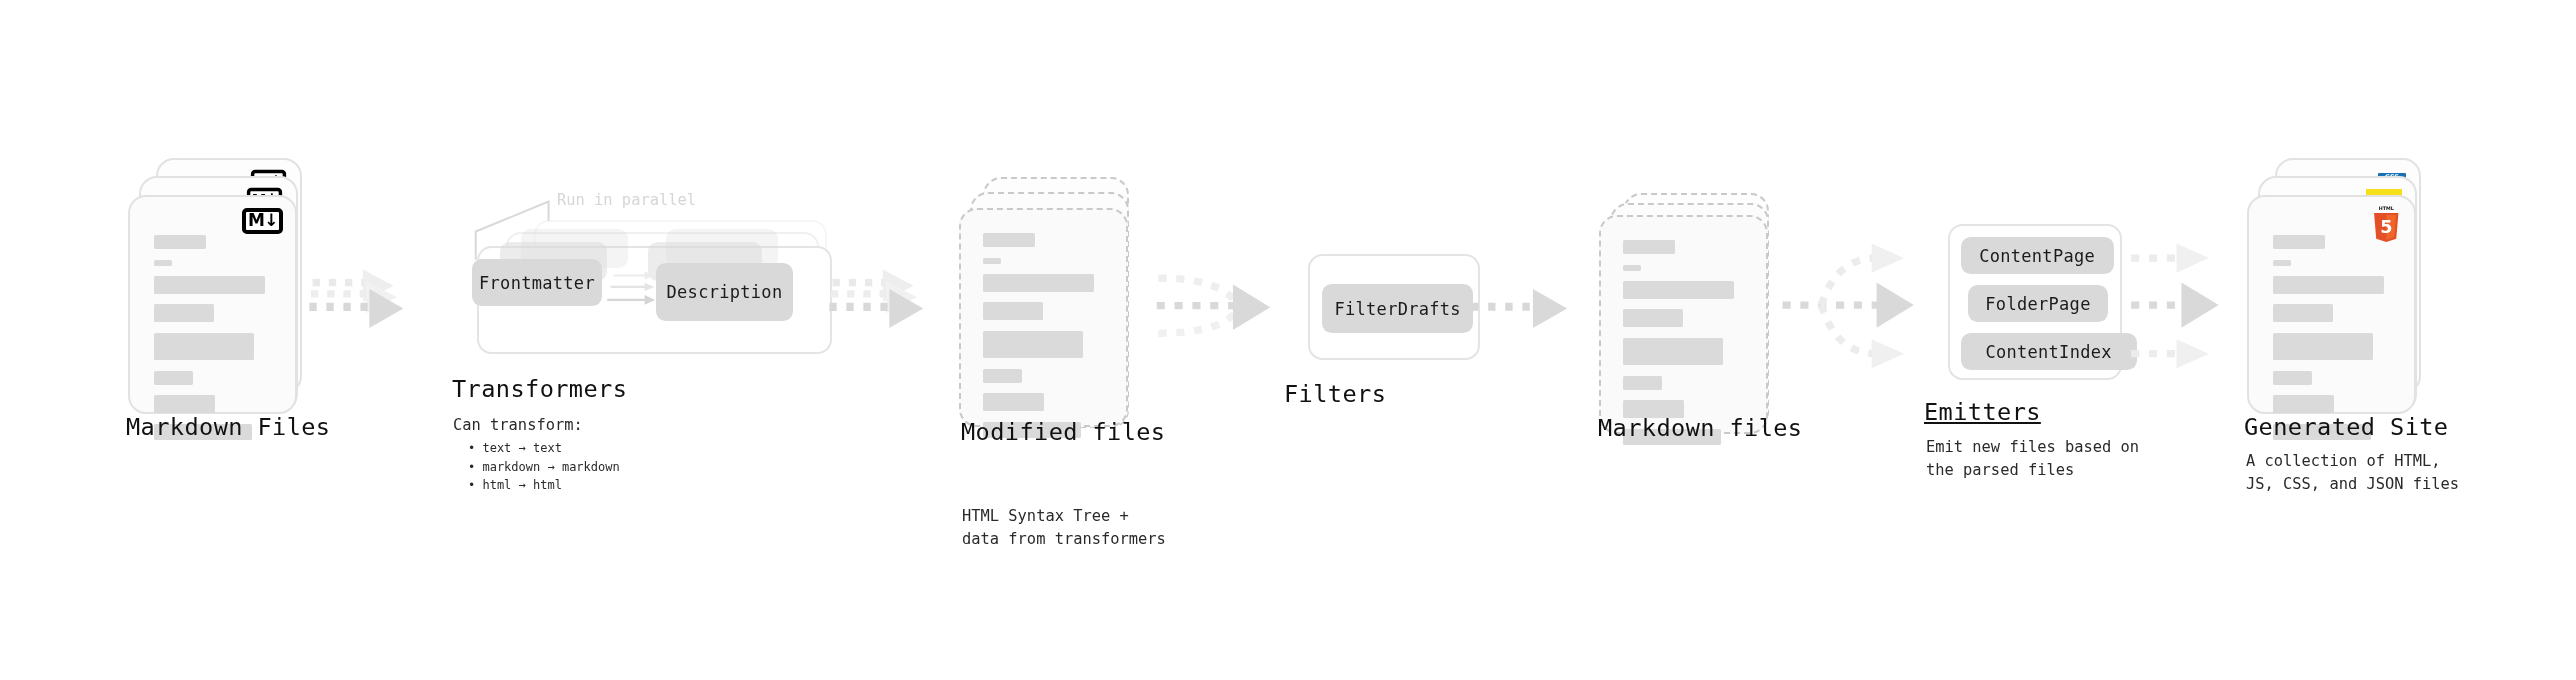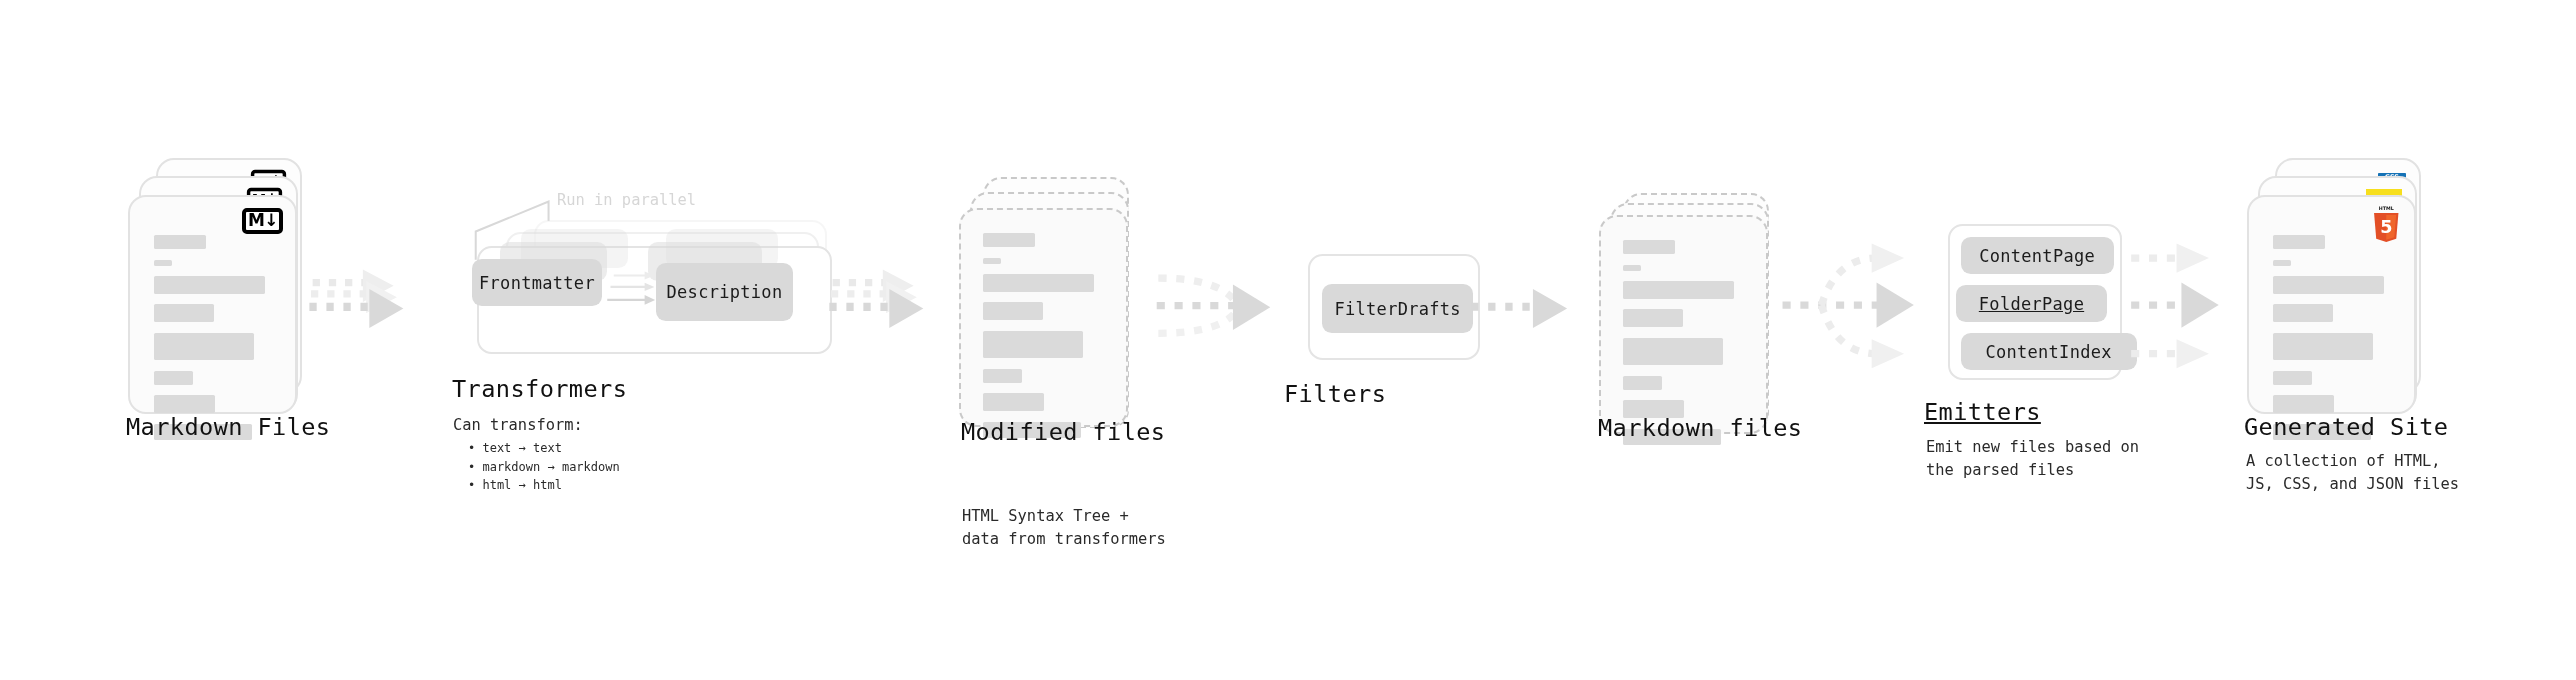--- a/index.html
+++ b/index.html
@@ -265,21 +265,21 @@
       <path d="M 56 84 Q 74 26 124 26" stroke="#ececec"></path>
       <path d="M 56 84 Q 74 144 124 144" stroke="#ececec"></path>
     </g>
     <polygon points="118,8 158,26 118,44" fill="#f0f0f0"></polygon>
     <polygon points="118,126 158,144 118,162" fill="#f0f0f0"></polygon>
     <polygon points="124,56 170,84 124,112" fill="#d9d9d9"></polygon>
   </svg>
 
   <div class="groupbox" style="left:1924px; top:224px; width:174px; height:156px;">
     <div class="chip" style="left:10.6px; top:11.4px; width:153px; height:37px;">ContentPage</div>
-    <div class="chip" style="left:6px; top:59px; width:151px; height:37px;text-decoration:underline;">FolderPage</div>
+    <div class="chip" style="left:18px; top:59px; width:140px; height:37px;">FolderPage</div>
     <div class="chip" style="left:10.6px; top:107px; width:176px; height:37px;">ContentIndex</div>
   </div>
   <div class="title" style="left:1924px; top:398px;text-decoration:underline;">Emitters</div>
   <div class="subtitle" style="left:1926px; top:436px;">Emit new files based on
 the parsed files</div>
 
   <svg class="arrow-svg" style="left:2123px; top:237px;" width="146" height="154" viewBox="0 0 180 190">
     <g fill="none" stroke-width="9" stroke-dasharray="10 12">
       <line x1="10" y1="26" x2="72" y2="26" stroke="#ececec"></line>
       <line x1="10" y1="84" x2="78" y2="84" stroke="#d9d9d9"></line>

